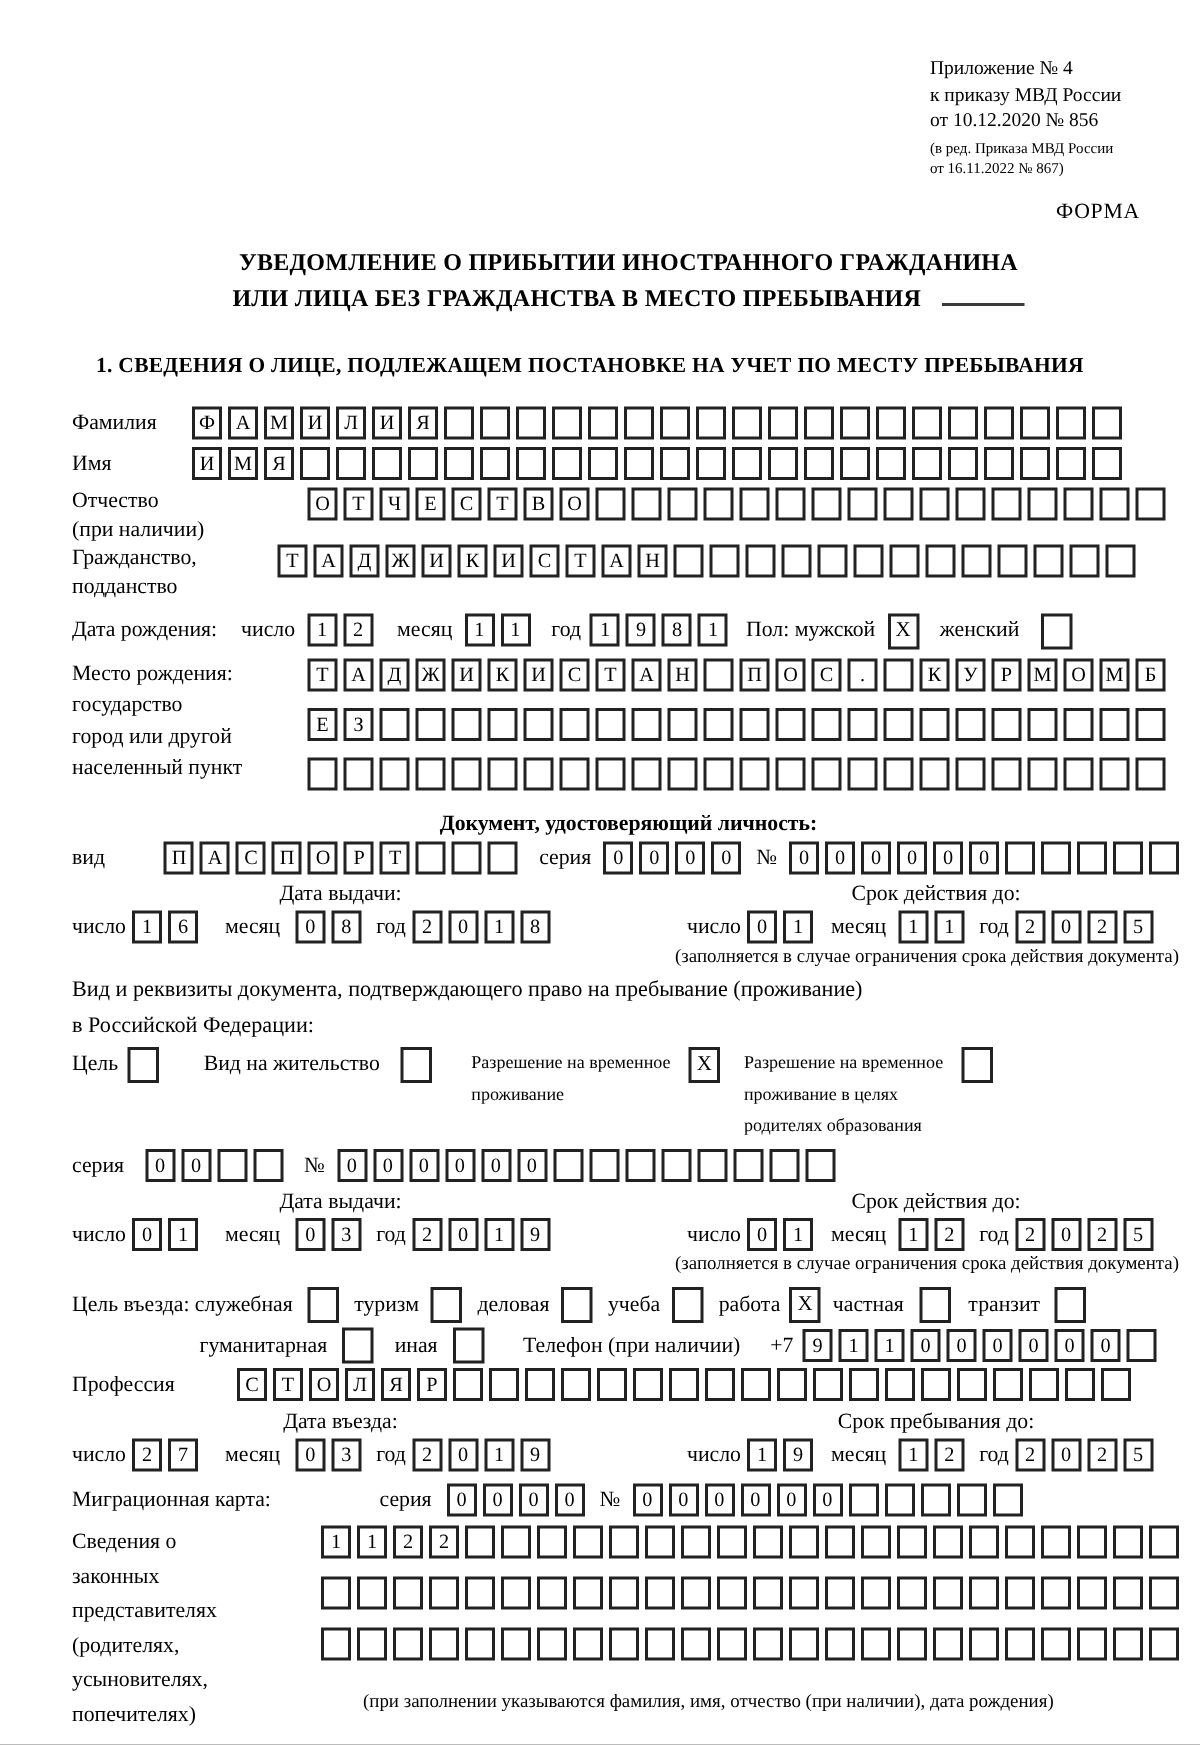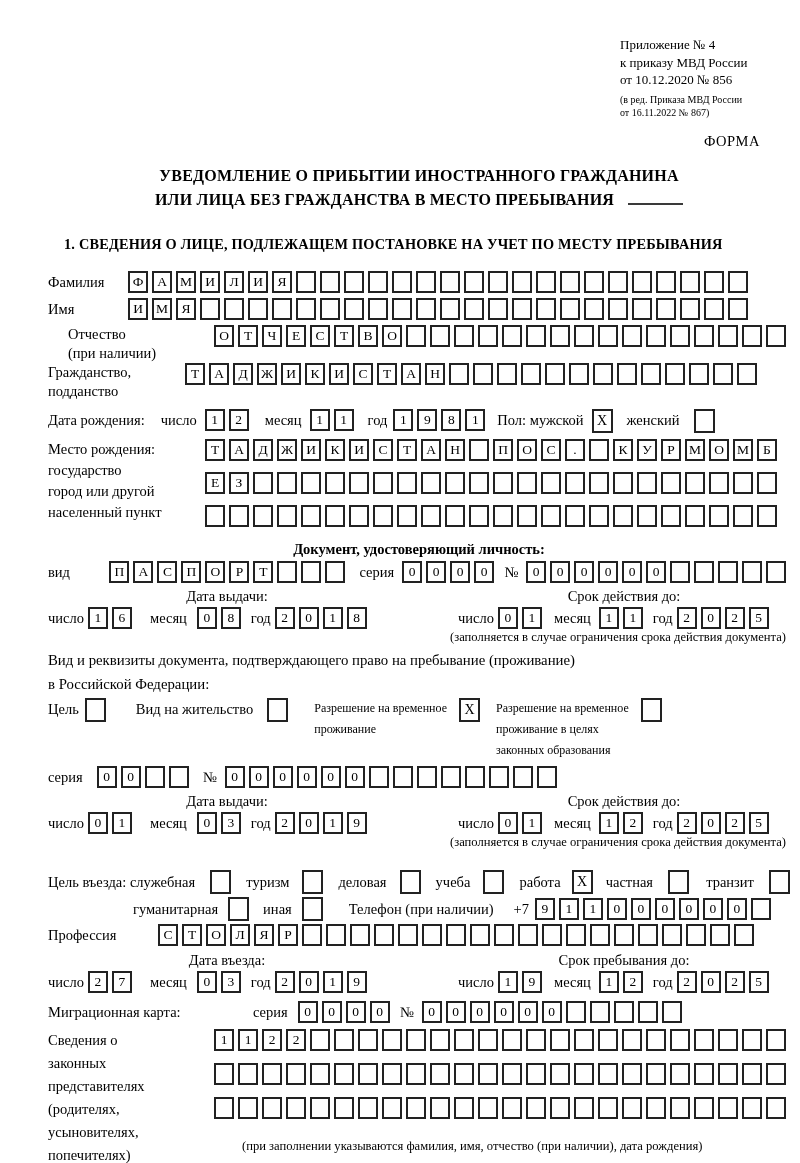--- a/index.html
+++ b/index.html
@@ -81,21 +81,21 @@
   <div class="frow mb5">
     <span class="lbl w80">Фамилия</span>
     <span class="boxes"><span class="cell">Ф</span><span class="cell">А</span><span class="cell">М</span><span class="cell">И</span><span class="cell">Л</span><span class="cell">И</span><span class="cell">Я</span><span class="cell">&nbsp;</span><span class="cell">&nbsp;</span><span class="cell">&nbsp;</span><span class="cell">&nbsp;</span><span class="cell">&nbsp;</span><span class="cell">&nbsp;</span><span class="cell">&nbsp;</span><span class="cell">&nbsp;</span><span class="cell">&nbsp;</span><span class="cell">&nbsp;</span><span class="cell">&nbsp;</span><span class="cell">&nbsp;</span><span class="cell">&nbsp;</span><span class="cell">&nbsp;</span><span class="cell">&nbsp;</span><span class="cell">&nbsp;</span><span class="cell">&nbsp;</span><span class="cell">&nbsp;</span><span class="cell">&nbsp;</span></span>
   </div>
 
   <div class="frow mb5">
     <span class="lbl w80">Имя</span>
     <span class="boxes"><span class="cell">И</span><span class="cell">М</span><span class="cell">Я</span><span class="cell">&nbsp;</span><span class="cell">&nbsp;</span><span class="cell">&nbsp;</span><span class="cell">&nbsp;</span><span class="cell">&nbsp;</span><span class="cell">&nbsp;</span><span class="cell">&nbsp;</span><span class="cell">&nbsp;</span><span class="cell">&nbsp;</span><span class="cell">&nbsp;</span><span class="cell">&nbsp;</span><span class="cell">&nbsp;</span><span class="cell">&nbsp;</span><span class="cell">&nbsp;</span><span class="cell">&nbsp;</span><span class="cell">&nbsp;</span><span class="cell">&nbsp;</span><span class="cell">&nbsp;</span><span class="cell">&nbsp;</span><span class="cell">&nbsp;</span><span class="cell">&nbsp;</span><span class="cell">&nbsp;</span><span class="cell">&nbsp;</span></span>
   </div>
 
-  <div class="frow" style="margin-bottom:0;margin-left:20px;">
+  <div class="frow" style="margin-bottom:0;">
     <span class="w157">
       <span class="lbl2" style="display:block">Отчество</span>
       <span class="lbl2" style="display:block">(при наличии)</span>
     </span>
     <span class="boxes"><span class="cell">О</span><span class="cell">Т</span><span class="cell">Ч</span><span class="cell">Е</span><span class="cell">С</span><span class="cell">Т</span><span class="cell">В</span><span class="cell">О</span><span class="cell">&nbsp;</span><span class="cell">&nbsp;</span><span class="cell">&nbsp;</span><span class="cell">&nbsp;</span><span class="cell">&nbsp;</span><span class="cell">&nbsp;</span><span class="cell">&nbsp;</span><span class="cell">&nbsp;</span><span class="cell">&nbsp;</span><span class="cell">&nbsp;</span><span class="cell">&nbsp;</span><span class="cell">&nbsp;</span><span class="cell">&nbsp;</span><span class="cell">&nbsp;</span><span class="cell">&nbsp;</span><span class="cell">&nbsp;</span></span>
   </div>
 
   <div class="frow mb8">
     <span class="w137">
       <span class="lbl2" style="display:block">Гражданство,</span>
@@ -180,21 +180,21 @@
     <span class="lbl ml30">Вид на жительство</span>
     <span class="checkbox ml14">&nbsp;</span>
     <span class="opt-text ml26">
       <span style="display:block">Разрешение на временное</span>
       <span style="display:block">проживание</span>
     </span>
     <span class="checkbox ml12">X</span>
     <span class="opt-text ml16">
       <span style="display:block">Разрешение на временное</span>
       <span style="display:block">проживание в целях</span>
-      <span style="display:block">законных образования</span>
+      <span style="display:block">родителях образования</span>
     </span>
     <span class="checkbox ml12">&nbsp;</span>
   </div>
 
   <div class="frow mb5">
     <span class="lbl">серия</span>
     <span class="boxes ml14"><span class="cell">0</span><span class="cell">0</span><span class="cell">&nbsp;</span><span class="cell">&nbsp;</span></span>
     <span class="lbl ml10">№</span>
     <span class="boxes ml8"><span class="cell">0</span><span class="cell">0</span><span class="cell">0</span><span class="cell">0</span><span class="cell">0</span><span class="cell">0</span><span class="cell">&nbsp;</span><span class="cell">&nbsp;</span><span class="cell">&nbsp;</span><span class="cell">&nbsp;</span><span class="cell">&nbsp;</span><span class="cell">&nbsp;</span><span class="cell">&nbsp;</span><span class="cell">&nbsp;</span></span>
   </div>
@@ -218,21 +218,21 @@
         <span class="boxes ml4"><span class="cell">0</span><span class="cell">1</span></span>
         <span class="lbl ml8">месяц</span>
         <span class="boxes ml8"><span class="cell">1</span><span class="cell">2</span></span>
         <span class="lbl ml6">год</span>
         <span class="boxes ml4"><span class="cell">2</span><span class="cell">0</span><span class="cell">2</span><span class="cell">5</span></span>
       </div>
     </div>
   </div>
   <div class="note">(заполняется в случае ограничения срока действия документа)</div>
 
-  <div class="frow mb3" style="margin-top:20px;align-items:center;justify-content:space-between;">
+  <div class="frow mb3" style="margin-top:8px;align-items:center;">
     <span class="lbl">Цель въезда: служебная</span>
     <span class="checkbox ml10">&nbsp;</span>
     <span class="lbl ml10">туризм</span>
     <span class="checkbox ml8">&nbsp;</span>
     <span class="lbl ml10">деловая</span>
     <span class="checkbox ml8">&nbsp;</span>
     <span class="lbl ml10">учеба</span>
     <span class="checkbox ml8">&nbsp;</span>
     <span class="lbl ml10">работа</span>
     <span class="checkbox ml6">X</span>

